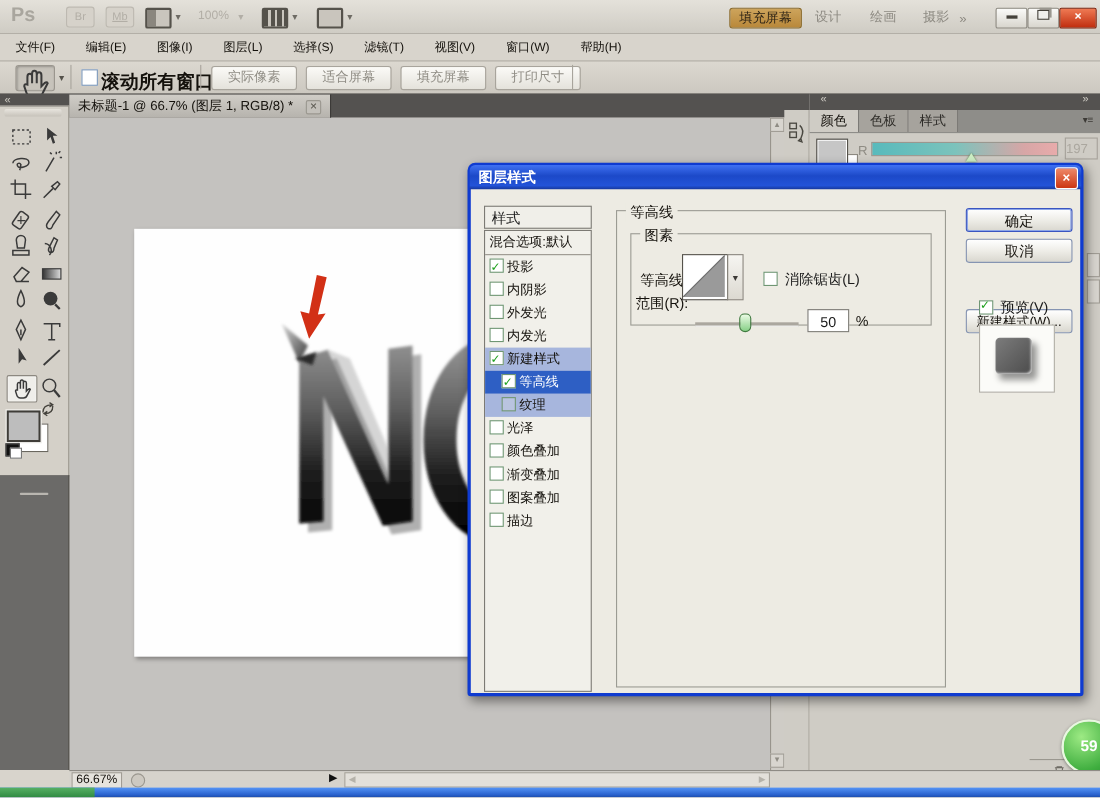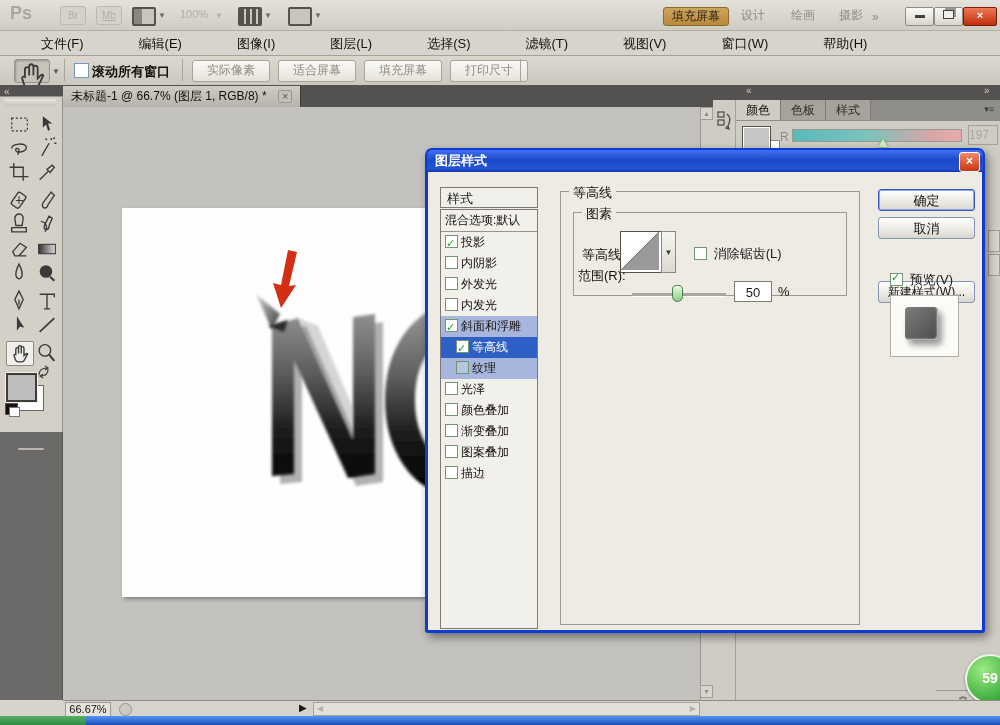--- a/index.html
+++ b/index.html
@@ -18,29 +18,29 @@
   .ws-btn{position:absolute;top:7px;height:17px;line-height:17px;padding:0 8px;border-radius:3px;font-size:12px;}
   .ws-active{background:linear-gradient(180deg,#cda45c,#b9883a);border:1px solid #8a6a2a;color:#2e2416;}
   .ws-plain{color:#8d8a82;}
   .winbtn{position:absolute;top:7px;width:27px;height:17px;border:1px solid #8f8c84;border-radius:2px;background:linear-gradient(180deg,#fafaf8,#d8d5cd);text-align:center;line-height:15px;font-size:11px;color:#333;}
   .winbtn.close{background:linear-gradient(180deg,#ef7a54,#c02d0e);border-color:#7e1d06;color:#fff;font-weight:bold;width:32px;}
   .winbtn .bar{display:inline-block;width:10px;height:3px;background:#44413a;margin-bottom:1px;}
   .winbtn .rest{display:inline-block;width:9px;height:7px;border:1px solid #44413a;background:#efefec;box-shadow:2px -2px 0 -0px #9a978f;}
 
   
   .menubar{position:absolute;left:0;top:31px;width:1000px;height:24px;background:#d8d4cc;border-bottom:1px solid #a5a199;}
-  .menu-item{display:inline-block;padding:4px 14px 0 14px;font-size:13px;color:#14110c;margin-left:27px;}
+  .menu-item{display:inline-block;padding:4px 14px 0 14px;font-size:11px;color:#14110c;}
 
   
   .optionsbar{position:absolute;left:0;top:56px;width:1000px;height:29px;background:linear-gradient(180deg,#dcd8d0,#ccc8c0);border-bottom:1px solid #96938b;}
   .hand-btn{position:absolute;left:14px;top:3px;width:34px;height:22px;border:1px solid #9a968e;border-radius:3px;background:#c7c3bb;box-shadow:inset 1px 1px 2px rgba(0,0,0,.25);}
   .hand-caret{position:absolute;left:52px;top:11px;font-size:8px;color:#55524b;}
   .opt-sep{position:absolute;top:3px;width:1px;height:22px;background:#a8a49c;}
   .opt-check{position:absolute;left:74px;top:7px;width:13px;height:13px;background:#fff;border:1px solid #7a96b8;}
-  .opt-label{position:absolute;left:92px;top:7px;font-weight:bold;font-size:13px;color:#14110c;}
+  .opt-label{position:absolute;left:92px;top:7px;font-weight:bold;font-size:17px;color:#14110c;}
   .opt-btn{position:absolute;top:4px;width:76px;height:20px;line-height:19px;text-align:center;border:1px solid #a8a49c;border-radius:3px;background:linear-gradient(180deg,#fbfaf7,#e4e2db);color:#8f8c84;font-size:12px;}
 
   
   .tabstrip{position:absolute;left:0;top:85px;width:736px;height:22px;background:#545250;}
   .dock-header{position:absolute;left:736px;top:85px;width:264px;height:15px;background:#545250;}
   .collapse-arr{position:absolute;color:#cfccc4;font-size:10px;top:1px;}
   .doc-tab{position:absolute;left:63px;top:86px;height:21px;background:linear-gradient(180deg,#d0cdc7,#b6b3ad);border-right:1px solid #3c3a38;padding:0 8px;line-height:21px;font-size:12px;color:#14110c;}
   .doc-tab .x{display:inline-block;margin-left:8px;color:#5a574f;font-size:11px;border:1px solid #9a978f;border-radius:2px;padding:0 3px;line-height:11px;background:#c3c0ba;}
 
   .toolpanel{position:absolute;left:0;top:96px;width:62px;height:335px;background:#d4d0c8;border:1px solid #98948c;border-left:none;}
@@ -348,21 +348,21 @@
       <div class="dlg-close"><span>×</span></div>
     </div>
     <div class="dlg-body">
       <div class="styles-hdr">样式</div>
       <div class="styles-list" id="styleslist">
           <div class="slist-item first"><span>混合选项:默认</span></div>
           <div class="slist-item"><span class="xpcheck checked" data-g="✓"></span><span>投影</span></div>
           <div class="slist-item"><span class="xpcheck"></span><span>内阴影</span></div>
           <div class="slist-item"><span class="xpcheck"></span><span>外发光</span></div>
           <div class="slist-item"><span class="xpcheck"></span><span>内发光</span></div>
-          <div class="slist-item light"><span class="xpcheck checked" data-g="✓"></span><span>斜面和浮雕</span></div>
+          <div class="slist-item light"><span class="xpcheck checked" data-g="✓"></span><span>新建样式</span></div>
           <div class="slist-item selected"><span class="xpcheck checked indent" data-g="✓"></span><span>等高线</span></div>
           <div class="slist-item light"><span class="xpcheck dim indent"></span><span>纹理</span></div>
           <div class="slist-item"><span class="xpcheck"></span><span>光泽</span></div>
           <div class="slist-item"><span class="xpcheck"></span><span>颜色叠加</span></div>
           <div class="slist-item"><span class="xpcheck"></span><span>渐变叠加</span></div>
           <div class="slist-item"><span class="xpcheck"></span><span>图案叠加</span></div>
           <div class="slist-item"><span class="xpcheck"></span><span>描边</span></div>
         </div>
 
       <div class="grp" style="left:132px;top:18px;width:298px;height:432px;">

